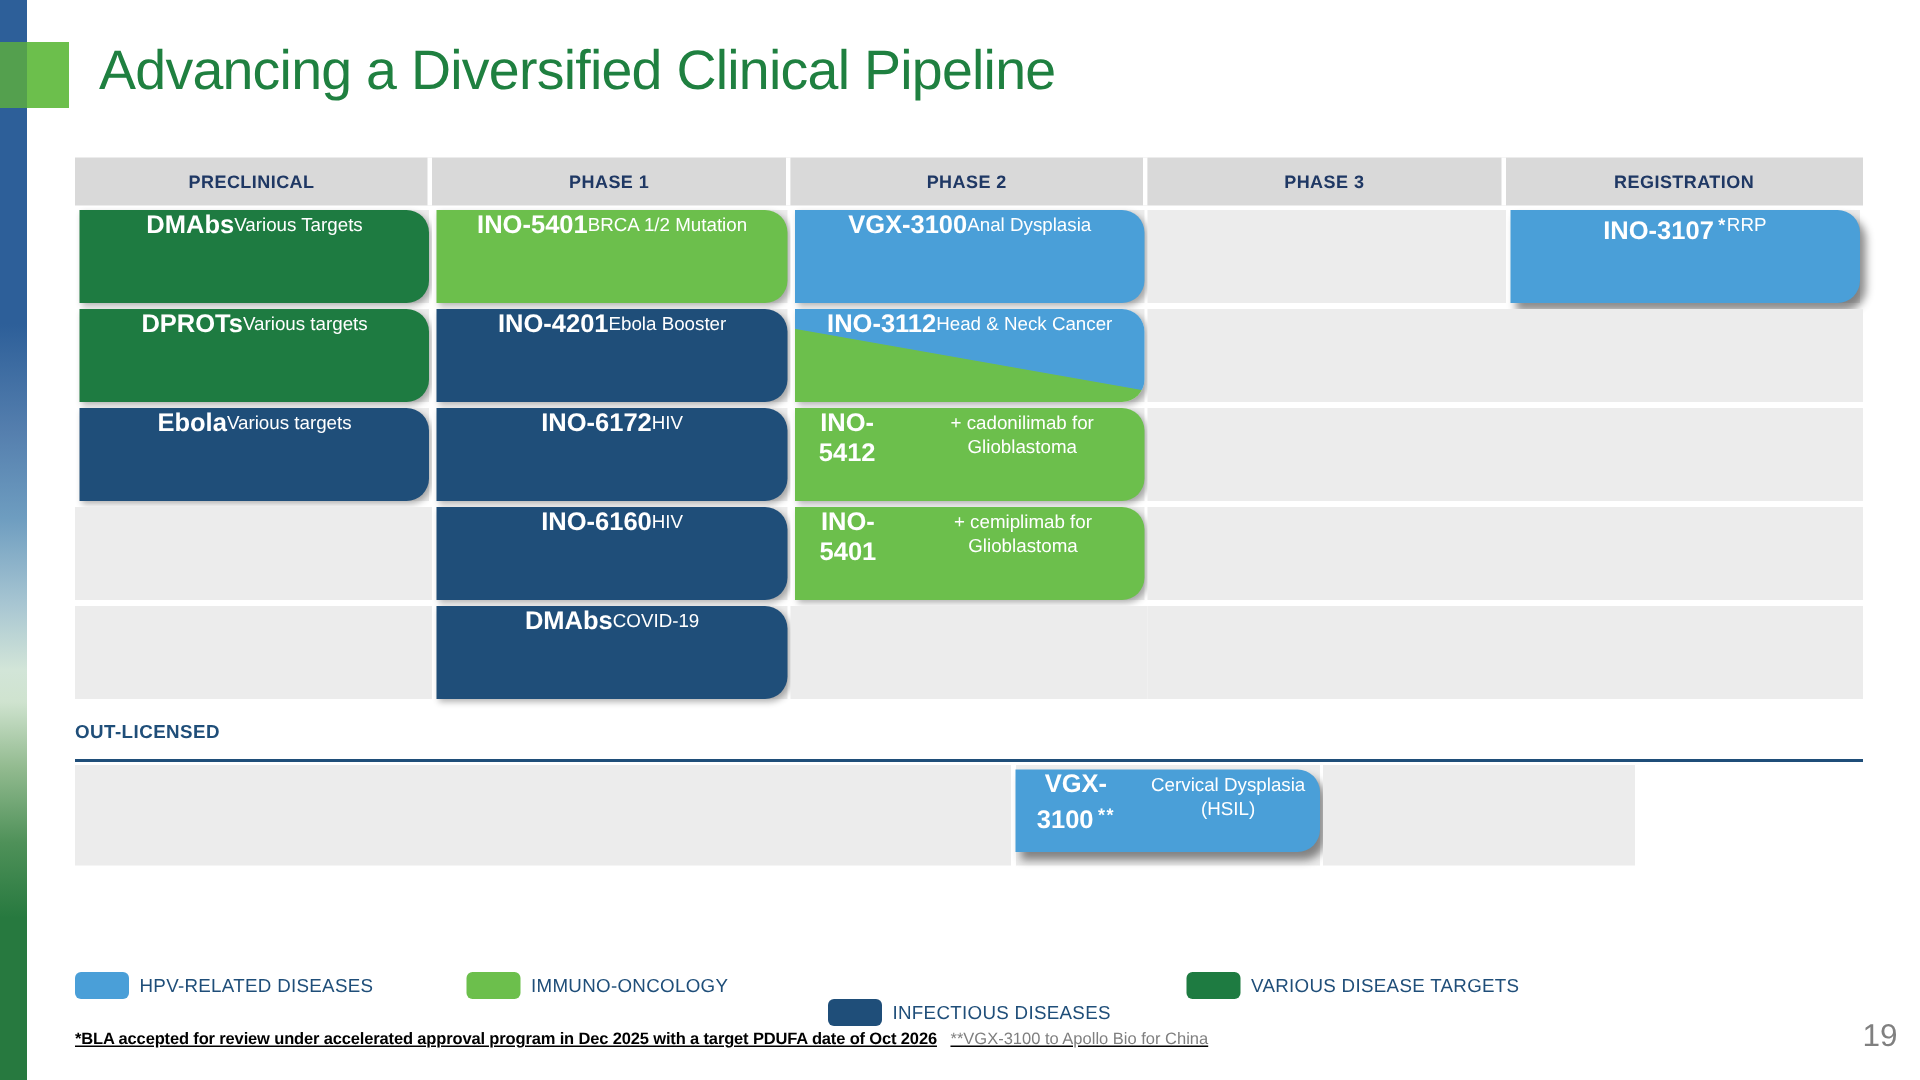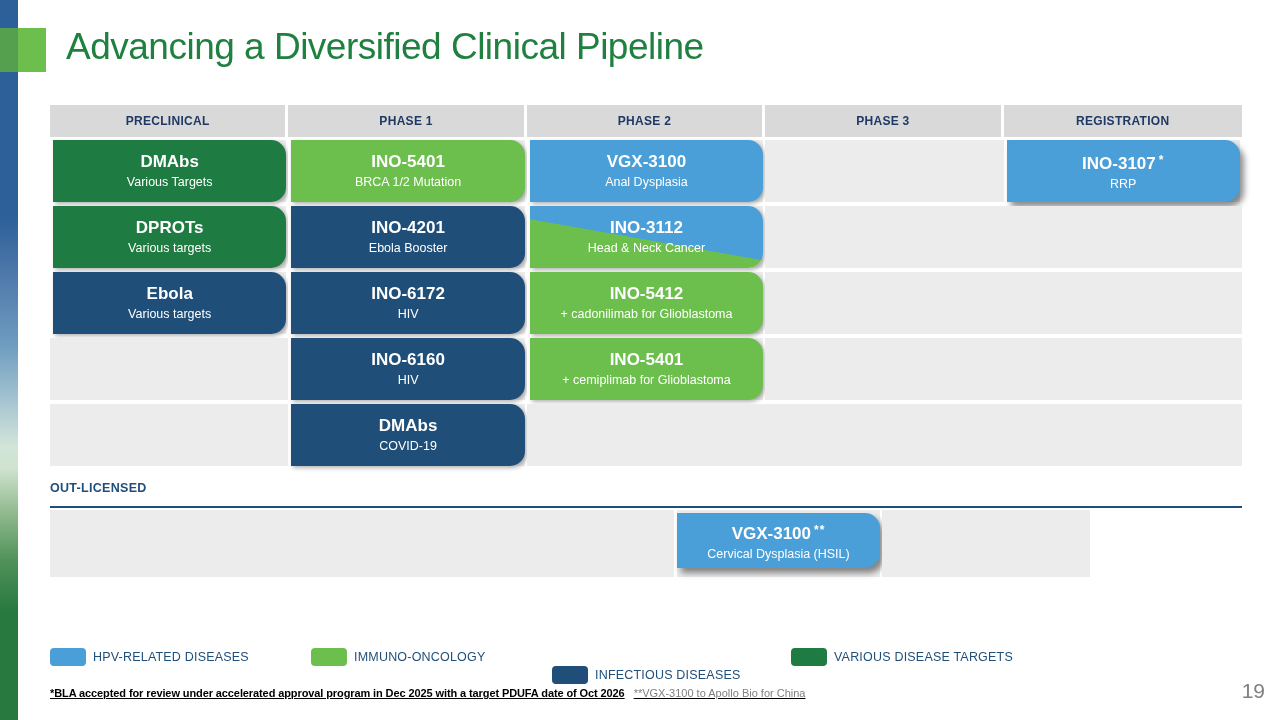--- a/index.html
+++ b/index.html
@@ -28,21 +28,21 @@
     display:flex; align-items:center; justify-content:center;
     border-right:3px solid #fff; }
   .hcell:last-child { border-right:none;text-align:center; }
 
   .prow { display:flex; height:62px; margin-bottom:4px; }
   .cell { width:20%; background:var(--row-bg); position:relative; }
   .cell.boxed { border-left:3px solid #fff; border-right:2px solid #fff; background-clip:padding-box; }
 
   .pbox { position:absolute; left:0; top:0; right:0; bottom:0;
     border-radius:0 15px 15px 0; color:#fff; text-align:center;
-    display:flex; flex-direction:column; justify-content:center;
+    display:flex; flex-direction:row; justify-content:center;
     box-shadow:2px 2px 4px rgba(0,0,0,0.30); }
   .pbox.heavy { box-shadow:4px 5px 6px rgba(0,0,0,0.45); }
   .pbox-name { font-size:17px; font-weight:bold; line-height:20px; }
   .pbox-sub  { font-size:12.5px; line-height:16px; margin-top:2px; }
   .mark { font-size:12px; font-weight:bold; vertical-align:5px; margin-left:3px; letter-spacing:1px; }
 
   .cat-var { background:var(--various); }
   .cat-io  { background:var(--io); }
   .cat-inf { background:var(--infectious); }
   .cat-hpv { background:var(--hpv); }

